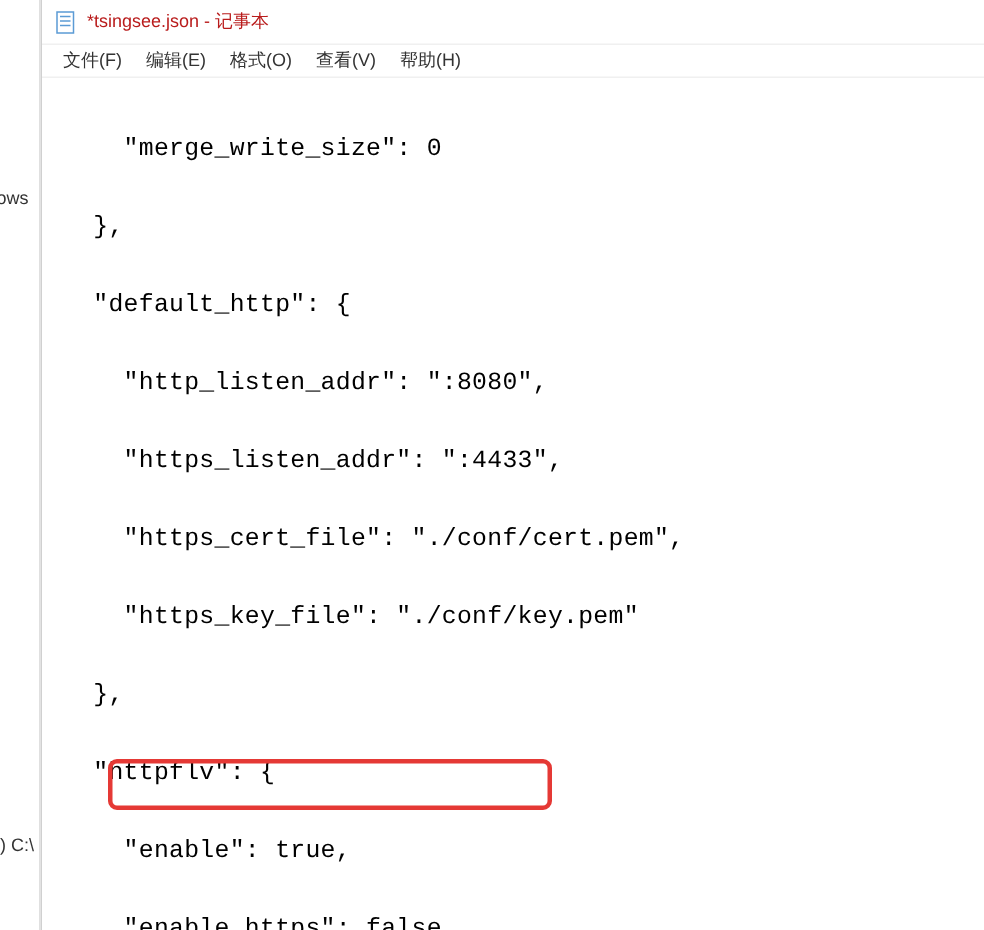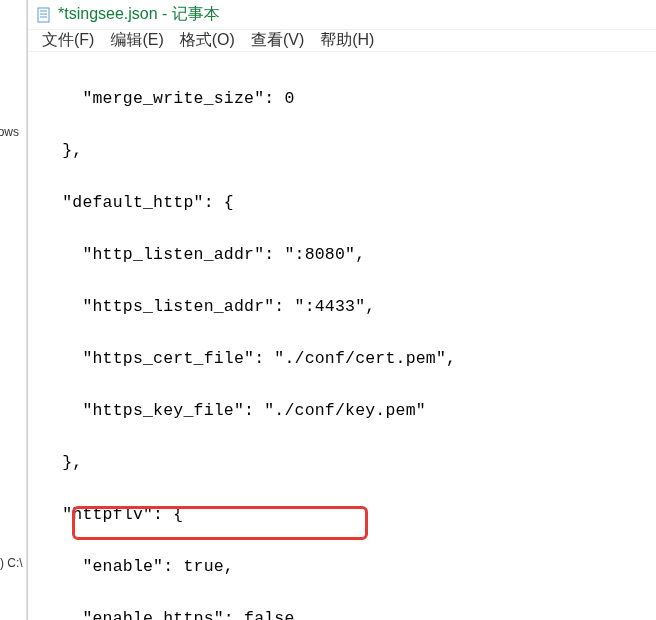--- a/index.html
+++ b/index.html
@@ -57,30 +57,30 @@
     }
     .title-icon {
       width: 16px;
       height: 16px;
       margin-right: 6px;
       display: inline-flex;
       align-items: center;
       justify-content: center;
     }
     .title-text {
-      font-size: 16px;
-      color: #15803d;
+      font-size: 12px;
+      color: #b91c1c;
     }
     .menu-bar {
       height: 22px;
       background: #ffffff;
       display: flex;
       align-items: center;
       padding-left: 6px;
-      font-size: 16px;
+      font-size: 12px;
       color: #333;
       border-bottom: 1px solid #f0f0f0;
     }
     .menu-item {
       padding: 2px 8px;
       cursor: pointer;
     }
     .editor-area {
       padding: 8px 4px 8px 14px;
       font-family: Consolas, "Courier New", monospace;

